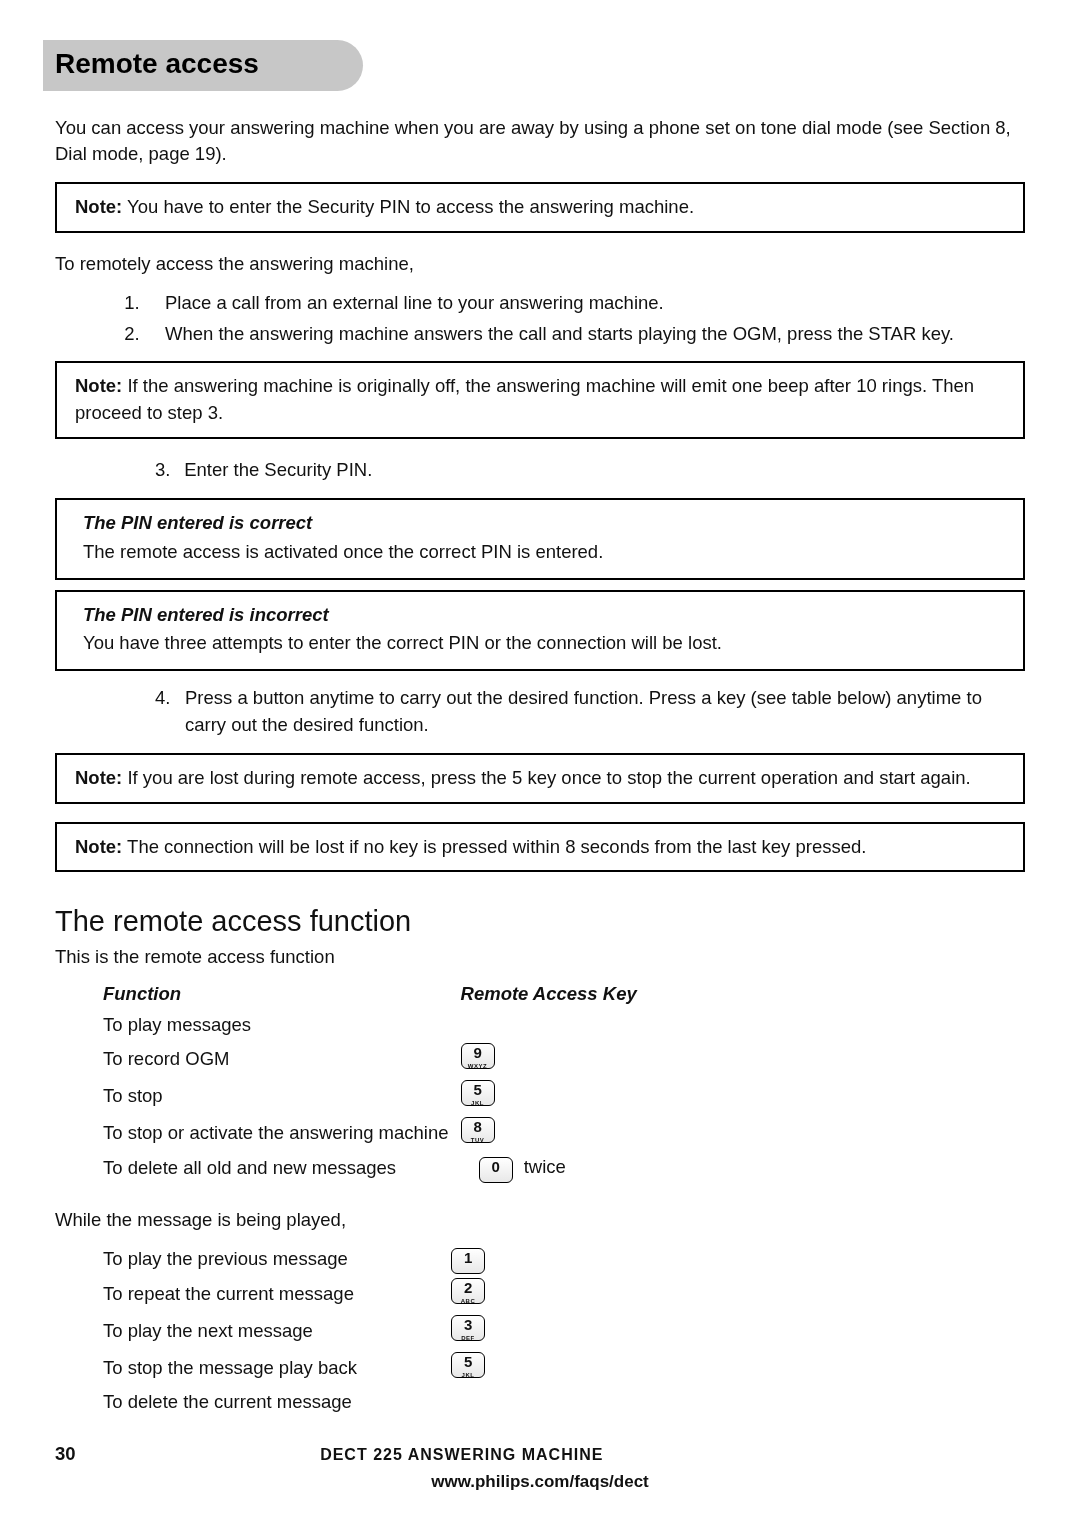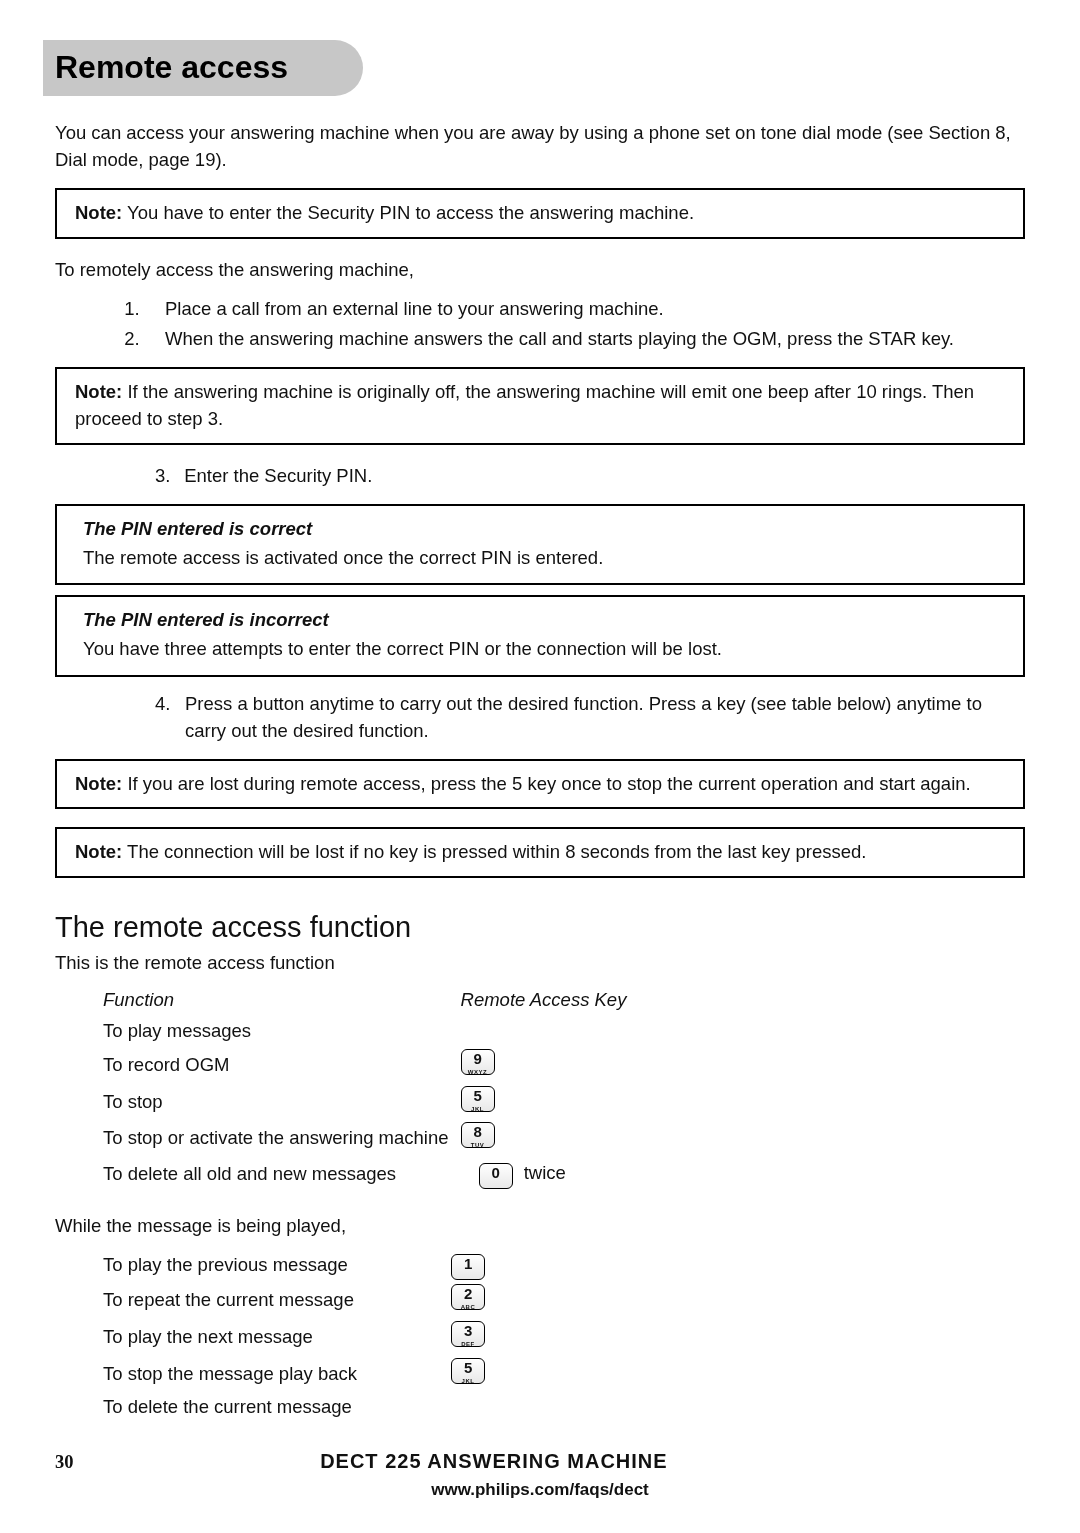--- a/index.html
+++ b/index.html
@@ -16,21 +16,21 @@
     color: #111;
     font-size: 18.5px;
     line-height: 1.45;
     position: relative;
   }
   .section-pill {
     display: inline-block;
     background: #c7c7c7;
     color: #000;
     font-weight: bold;
-    font-size: 32px;
+    font-size: 28px;
     padding: 4px 40px 6px 12px;
     border-top-right-radius: 30px;
     border-bottom-right-radius: 30px;
     margin-left: -12px;
     margin-bottom: 16px;
     min-width: 320px;
     box-sizing: border-box;
   }
   p { margin: 8px 0; }
   .note-box {
@@ -81,21 +81,21 @@
     margin-left: 48px;
     border-collapse: collapse;
   }
   .func-table td, .func-table th {
     text-align: left;
     vertical-align: middle;
     padding: 2px 12px 2px 0;
     font-weight: normal;
   }
   .func-table th {
-    font-weight: normal;
+    font-weight: bold;
     font-style: italic;
   }
   .key-cell {
     text-align: center;
     min-width: 72px;
   }
   .key {
     display: inline-block;
     min-width: 32px;
     height: 24px;
@@ -116,26 +116,25 @@
     margin-left: 6px;
     vertical-align: middle;
   }
   .footer {
     margin-top: 24px;
   }
   .footer .pagenum {
     font-weight: bold;
     display: inline-block;
     width: 40px;
-    font-family: Liberation Serif, serif;
   }
   .footer .machine {
     font-family: "Arial Black", Arial, sans-serif;
     font-weight: 900;
-    font-size: 20px;
+    font-size: 16px;
     letter-spacing: 1px;
     margin-left: 220px;
   }
   .footer .url {
     font-weight: bold;
     display: block;
     margin-top: 2px;
     font-size: 17px;
     text-align: center;
   }

